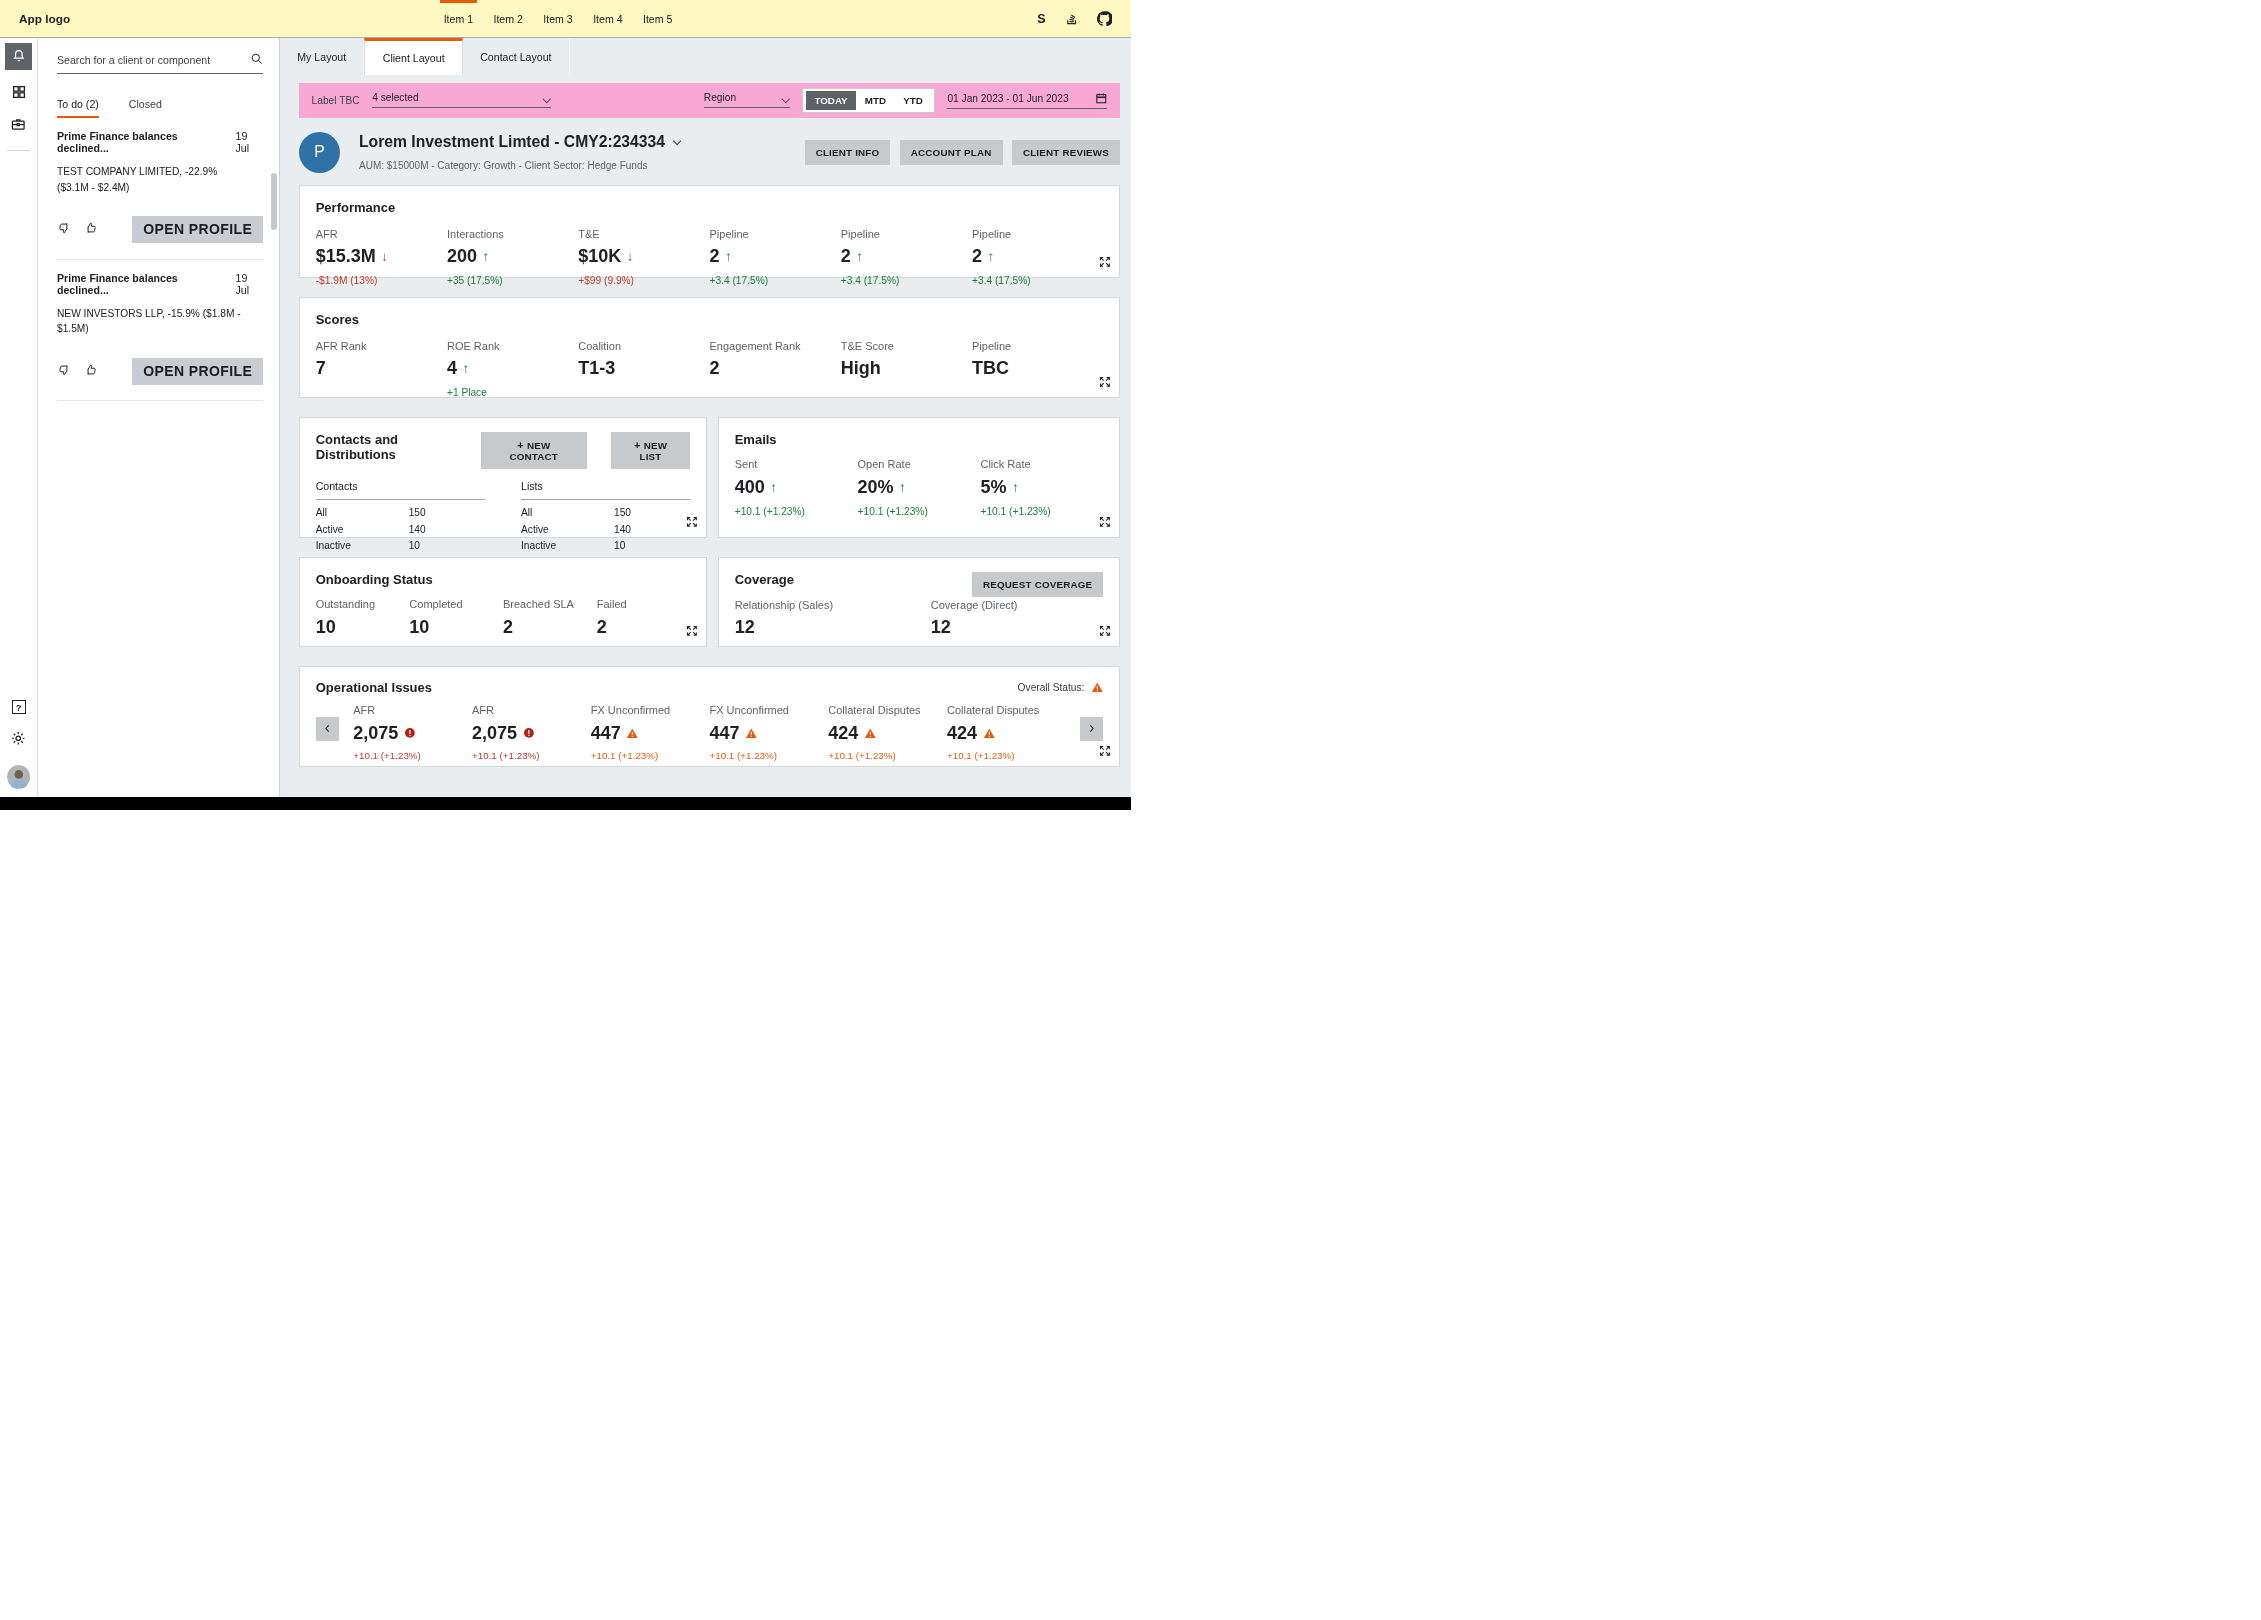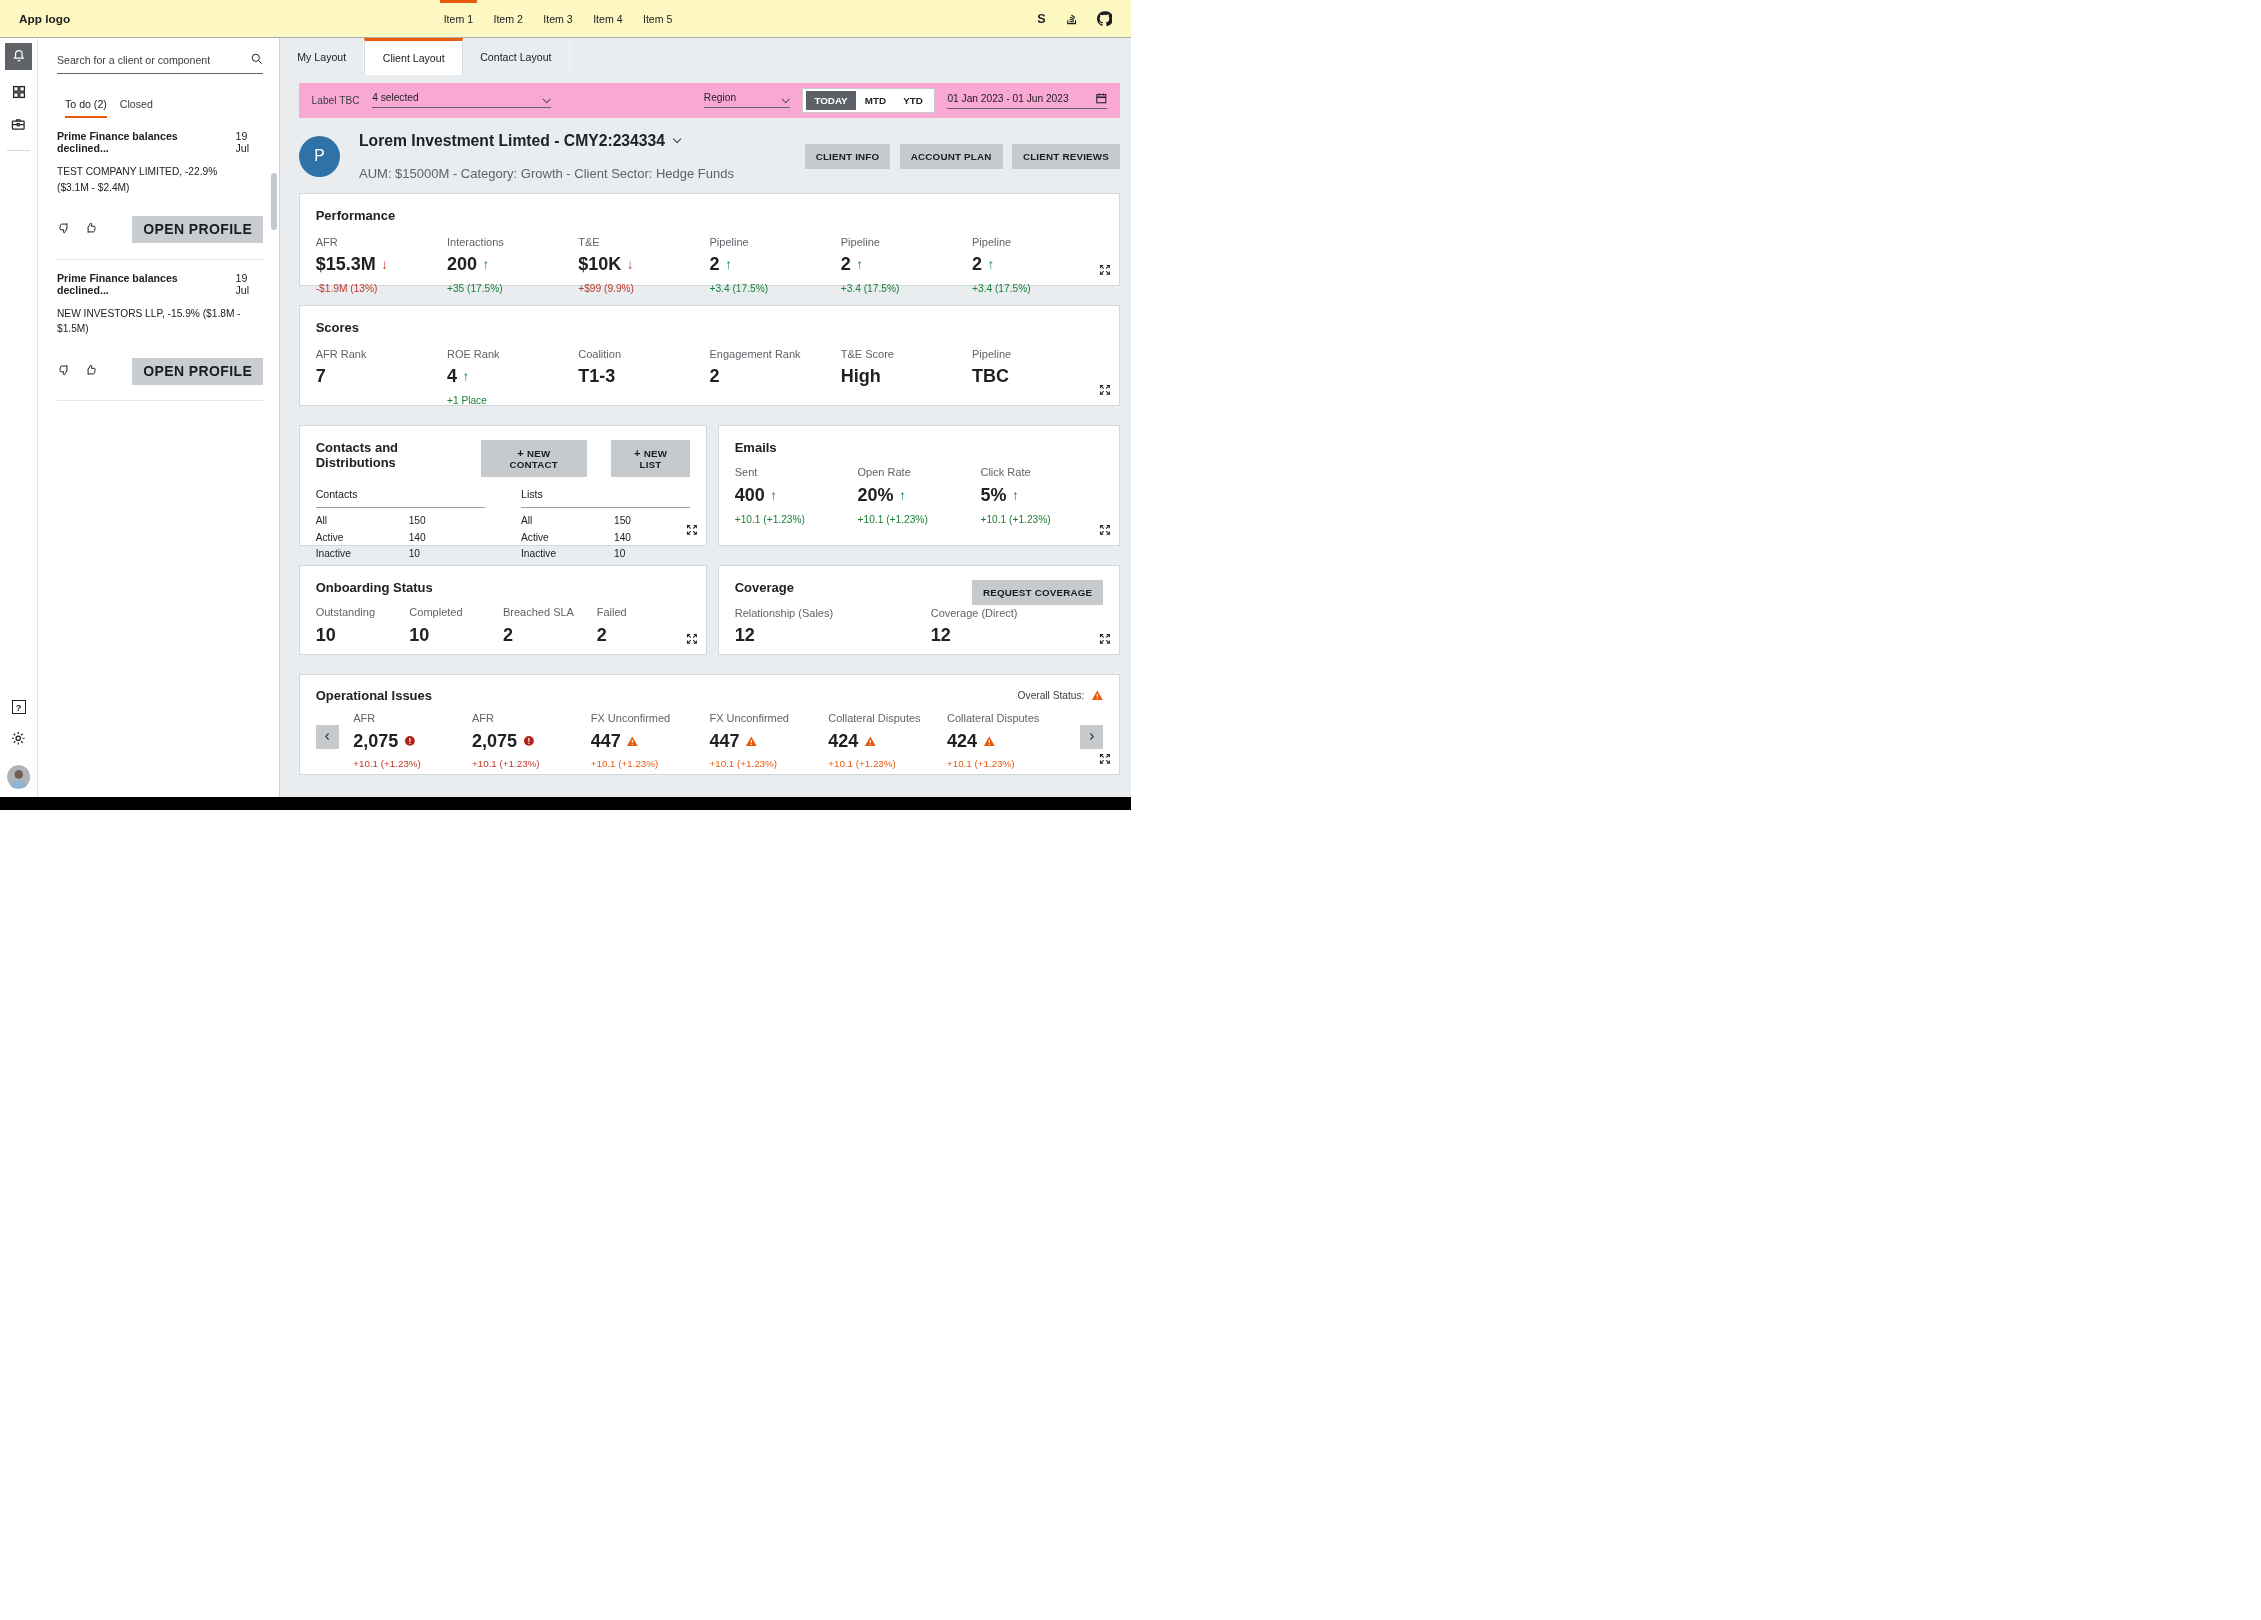--- a/index.html
+++ b/index.html
@@ -27,21 +27,21 @@
   .rail-div { margin-top:14px; width:23.6px; border-top:0.8px solid #d5d8db; }
   .rail-bottom { position:absolute; bottom:7.9px; display:flex; flex-direction:column; align-items:center; gap:15.7px; }
   .help-box { width:14px; height:14px; border:1.6px solid #1f2326; font-size:9.4px; font-weight:700; display:flex; align-items:center; justify-content:center; cursor:pointer; }
   .rail-avatar { width:23.6px; height:23.6px; border-radius:50%; overflow:hidden; cursor:pointer; }
 
   
   .sidebar { flex:0 0 242px; background:#fff; border-right:0.8px solid #cfd3d6; padding:14px 15.7px 0 19px; position:relative; }
   .searchrow { display:flex; align-items:center; border-bottom:1.6px solid #5f6368; padding-bottom:4.7px; }
   .searchrow input { flex:1; border:none; outline:none; font-size:10.6px; color:#202124; font-family:inherit; background:transparent; }
   .searchrow input::placeholder { color:#3c4043; }
-  .side-tabs { display:flex; gap:13px; margin-top:23.6px; font-size:10.6px;margin-left:8px; }
+  .side-tabs { display:flex; gap:30px; margin-top:23.6px; font-size:10.6px; }
   .side-tab { padding-bottom:6.3px; cursor:pointer; color:#3c4043; }
   .side-tab.active { color:#202124; border-bottom:2.4px solid #e8590c; }
   .note-card { padding:12.6px 0 15.7px; border-bottom:0.8px solid #e4e6e8; }
   .note-head { display:flex; font-size:10.6px; }
   .note-title { font-weight:700; }
   .note-date { margin-left:auto; padding-left:6.3px; }
   .note-body { margin-top:9.4px; font-size:10.2px; line-height:1.55; width:92%; }
   .note-actions { margin-top:20.4px; display:flex; align-items:center; }
   .thumbs { display:flex; gap:12.6px; }
   .thumb { cursor:pointer; }
@@ -70,21 +70,21 @@
   .daterange .val { font-size:10.2px; }
   .daterange svg { margin-left:auto; }
 
   
   .client-header { display:flex; align-items:center; margin:14px 0 12.6px; }
   .client-avatar { width:41px; height:41px; border-radius:50%; background:#2e72a8; color:#fff; font-size:15.7px; display:flex; align-items:center; justify-content:center; }
   .client-text { margin-left:19px; }
   .client-name-row { display:flex; align-items:center; gap:9.4px; }
   .client-name { font-size:15.7px; font-weight:700; }
   .chev-sm { width:6.3px; height:6.3px; border-right:1.6px solid #3c4043; border-bottom:1.6px solid #3c4043; transform:rotate(45deg); margin-top:-3.1px; cursor:pointer; }
-  .client-sub { font-size:13px; color:#5f6368; margin-top:16px; }
+  .client-sub { font-size:10px; color:#5f6368; margin-top:9px; }
   .client-btns { margin-left:auto; display:flex; gap:9.4px; }
   .gray-btn { background:#c6cacd; border:none; font-family:inherit; font-size:9.8px; font-weight:700; letter-spacing:0.2px; padding:7px 11px; cursor:pointer; color:#1a1d1f; }
 
   
   .card { background:#fff; border:0.8px solid #d4d8db; position:relative; margin-bottom:19px; }
   .card-title { font-size:13px; font-weight:700; }
   .expand { position:absolute; right:7.9px; bottom:6.3px; cursor:pointer; }
   .metric .mlabel { font-size:11px; color:#5f6368; }
   .metric .mvalue { margin-top:6.3px; font-size:18px; font-weight:700; display:flex; align-items:center; gap:5.5px; }
   .metric .arr { font-size:13.3px; font-weight:400; }

